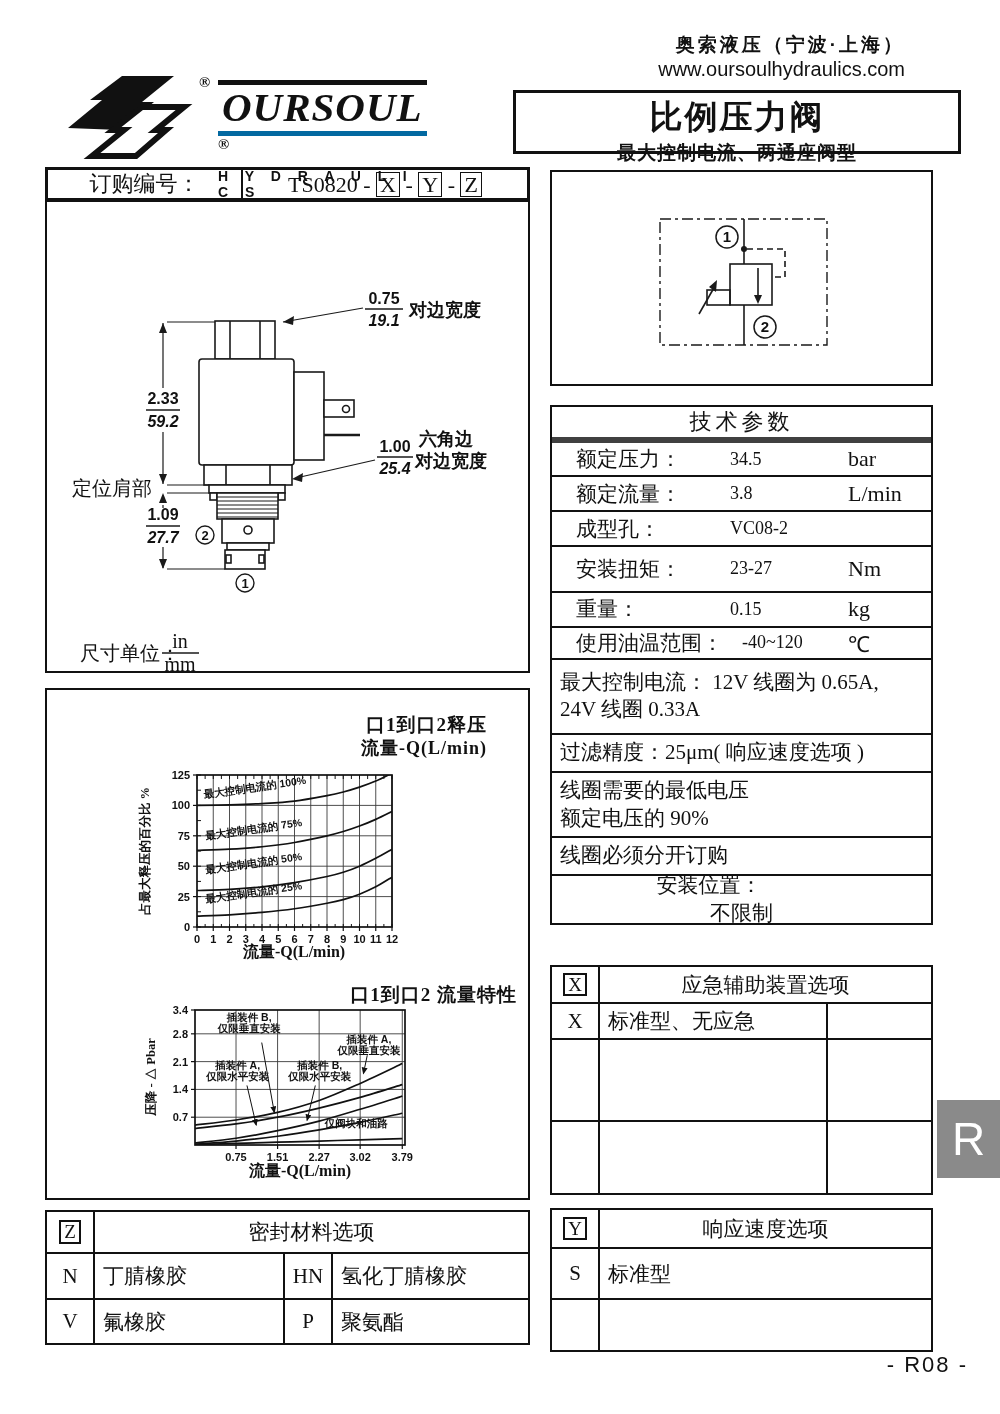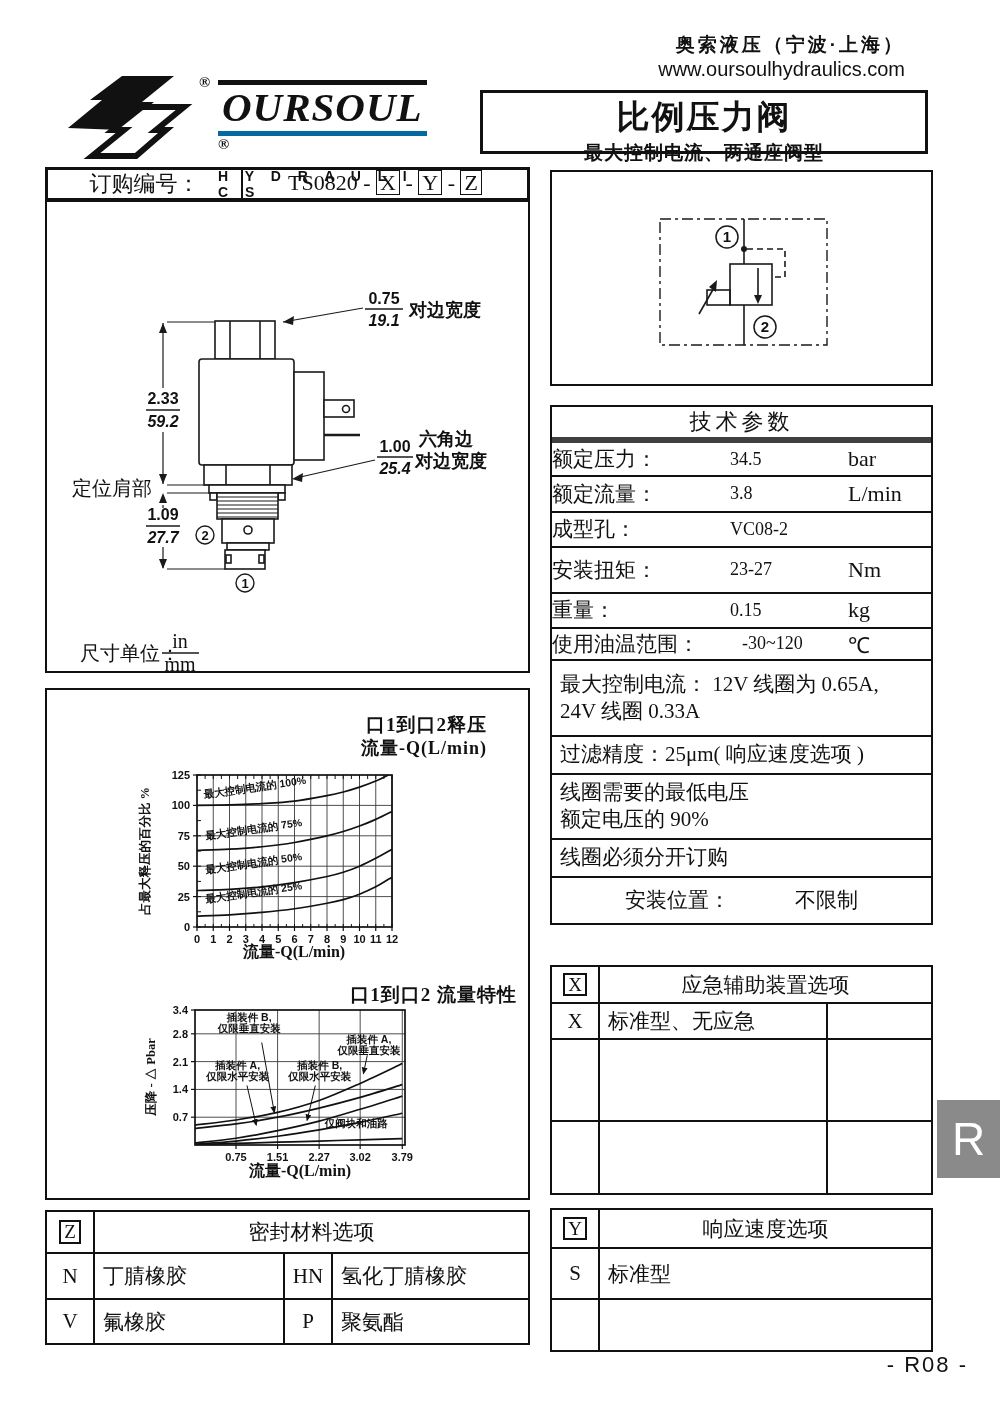--- a/index.html
+++ b/index.html
@@ -17,26 +17,26 @@
             border-top:5px solid #111;border-bottom:5px solid #0369a1;line-height:1.12;padding:0 4px;display:inline-block}
   .brandsub{font-size:14px;letter-spacing:6.5px;font-family:"Liberation Sans",sans-serif;font-weight:bold;margin-top:14px}
   .reg{font-size:15px;font-weight:bold}
   
   .obox{border:3px solid #111}
   .b2{border:2px solid #111}
   .br{border-right:2px solid #111}
   .bb{border-bottom:2px solid #111}
   .blt{display:inline-block;border:2px solid #111;padding:0 3px;line-height:1.05;font-weight:normal}
   
-  .orderbox{display:flex;align-items:flex-start;font-size:22px}
+  .orderbox{display:flex;align-items:flex-end;font-size:22px}
   .orderbox .oc1{width:195px;text-align:center;border-right:2px solid #111;height:100%;display:flex;align-items:center;justify-content:center}
   .orderbox .oc2{flex:1;text-align:center}
   
   .trow{display:flex;align-items:center;border-bottom:2px solid #111}
-  .trow .lab{width:178px;padding-left:0;font-size:21px}
+  .trow .lab{width:178px;padding-left:24px;font-size:21px}
   .trow .val{width:118px;font-size:18px}
   .trow .unit{font-size:22px}
   .tnote{border-bottom:2px solid #111;padding:6px 8px;font-size:21px;line-height:1.3;display:flex;flex-direction:column;justify-content:center}
   .thead{display:flex;align-items:center;justify-content:center;font-size:22px;border-bottom:6px solid #404040;letter-spacing:4px}
   
   .gcell{display:flex;align-items:center;padding-left:8px;font-size:21px}
   .gcell.c{justify-content:center;padding-left:0}
   
   svg text{font-family:"Liberation Sans",sans-serif}
   .tick{font:bold 11px "Liberation Sans",sans-serif;fill:#111}
@@ -63,21 +63,21 @@
     <path d="M30,82 L62,56 L51,56 L80,33 L122,33 L94,56 L104,56 L74,82 Z" fill="#fff" stroke="#111" stroke-width="6"></path>
   </svg>
 </div>
 <div class="abs reg" style="left:199px;top:74px">®</div>
 <div class="abs" style="left:218px;top:80px;width:215px">
   <span class="wordmark">OURSOUL</span><span class="reg" style="vertical-align:top">®</span>
   <div class="brandsub">H Y D R A U L I C S</div>
 </div>
 <div class="abs company" style="right:95px;top:32px">奥索液压（宁波·上海）</div>
 <div class="abs website" style="right:95px;top:58px">www.oursoulhydraulics.com</div>
-<div class="abs titlebox" style="left:480px;top:90px;width:448px;height:64px">
+<div class="abs titlebox" style="left:513px;top:90px;width:448px;height:64px">
   <div class="title-main">比例压力阀</div>
   <div class="title-sub">最大控制电流、两通座阀型</div>
 </div>
 
 <div class="abs obox orderbox" style="left:45px;top:167px;width:485px;height:34px">
   <div class="oc1">订购编号：</div>
   <div class="oc2">
     <span>TS0820 -</span>
     <span class="blt" style="border-width:1.5px">X</span>
     <span>-</span>
@@ -225,38 +225,38 @@
     <span class="val">23-27</span>
     <span class="unit">Nm</span>
   </div>
   <div class="trow" style="height:37px">
     <span class="lab">重量：</span>
     <span class="val">0.15</span>
     <span class="unit">kg</span>
   </div>
   <div class="trow" style="height:33px">
     <span class="lab" style="width:190px">使用油温范围：</span>
-    <span class="val" style="width:106px">-30~120</span>
+    <span class="val" style="width:106px">-40~120</span>
     <span class="unit">℃</span>
   </div>
   <div class="tnote" style="height:79px">
     <div>最大控制电流：  12V 线圈为 0.65A,</div>
     <div>24V 线圈 0.33A</div>
   </div>
   <div class="tnote" style="height:38px">
     <div>过滤精度：25μm( 响应速度选项 )</div>
   </div>
   <div class="tnote" style="height:65px">
     <div>线圈需要的最低电压</div>
     <div>额定电压的 90%</div>
   </div>
   <div class="tnote" style="height:38px">
     <div>线圈必须分开订购</div>
   </div>
-  <div class="tnote" style="height:47px;border-bottom:none;flex-direction:row;align-items:center">
+  <div class="tnote" style="height:47px;border-bottom:none;flex-direction:column;align-items:center">
     <span style="width:170px">安装位置：</span>
     <span>不限制</span>
   </div>
 </div>
 
 <div class="abs b2" style="left:550px;top:965px;width:383px;height:230px;display:grid;grid-template-columns:48px 228px 1fr;grid-template-rows:37px 36px 82px 71px">
   <div class="gcell c br bb">
       <span class="blt" style="font-size:19px">X</span>
     </div>
   <div class="gcell c bb" style="grid-column:2/4">应急辅助装置选项</div>

